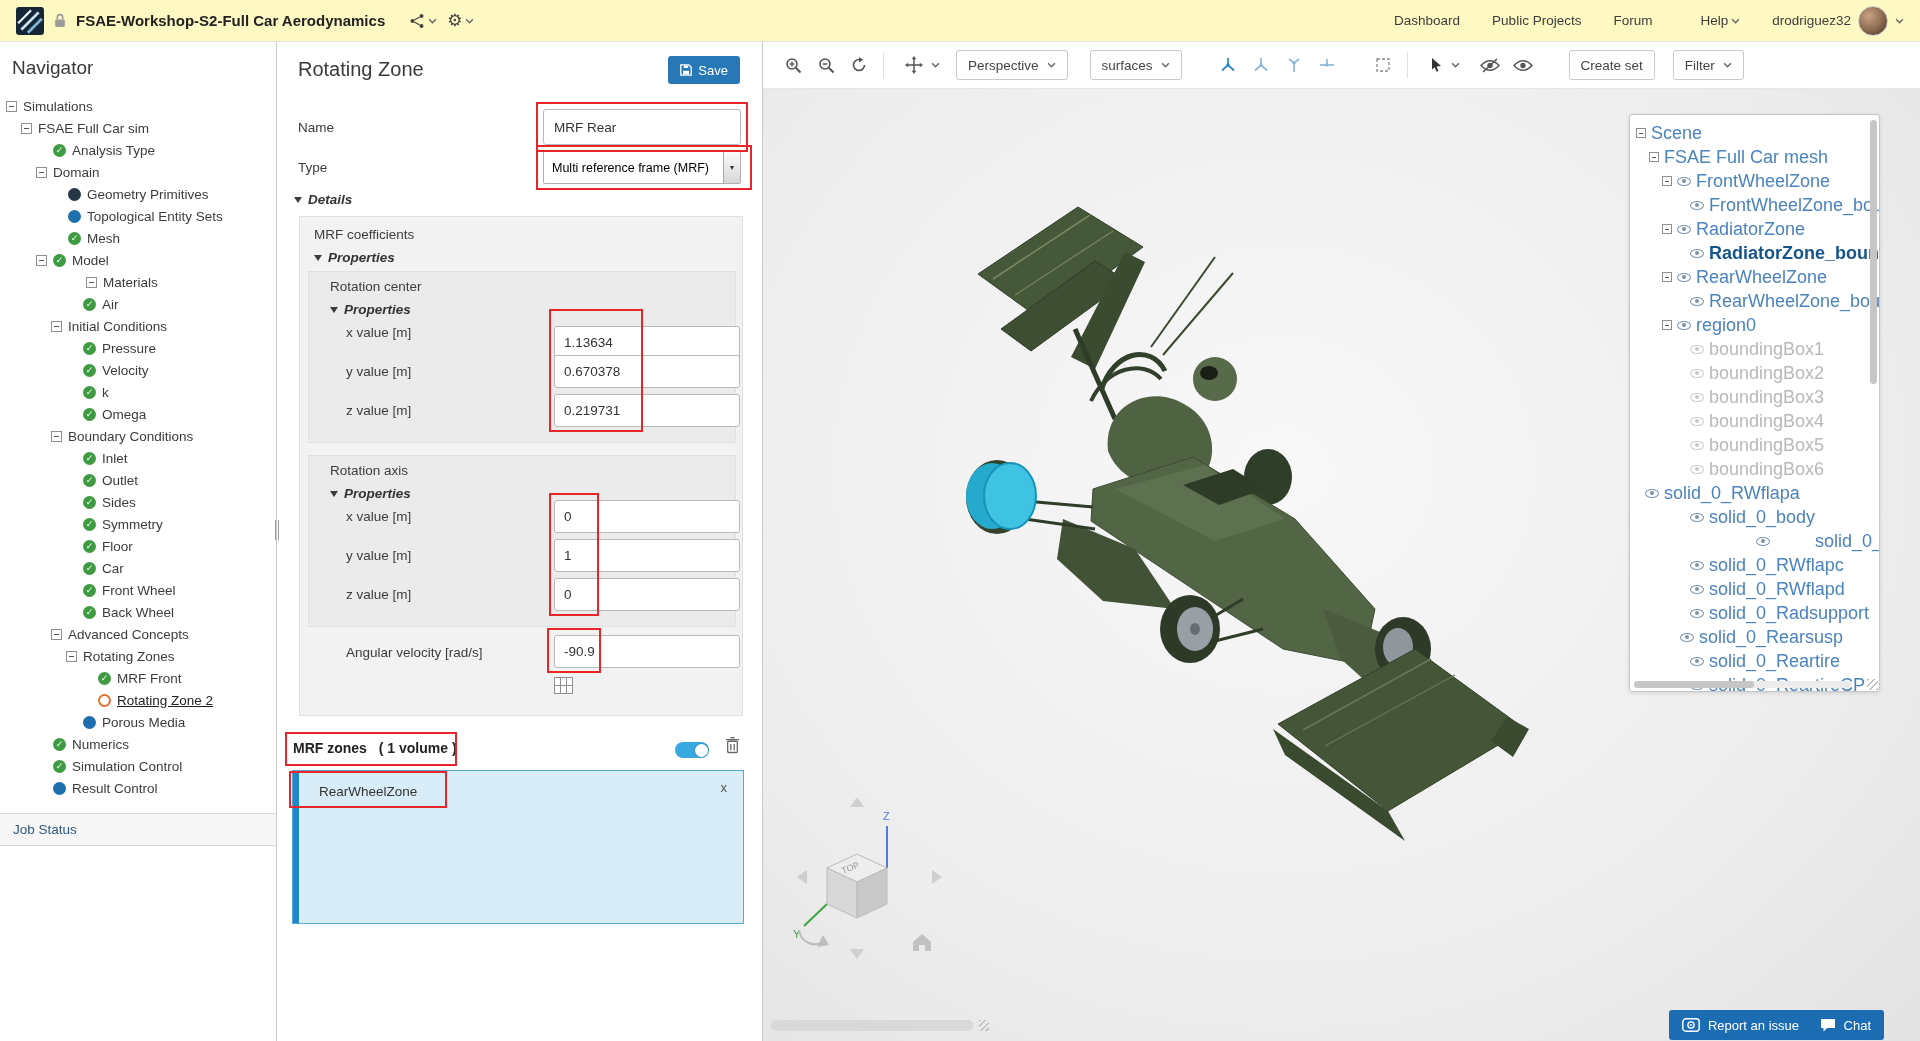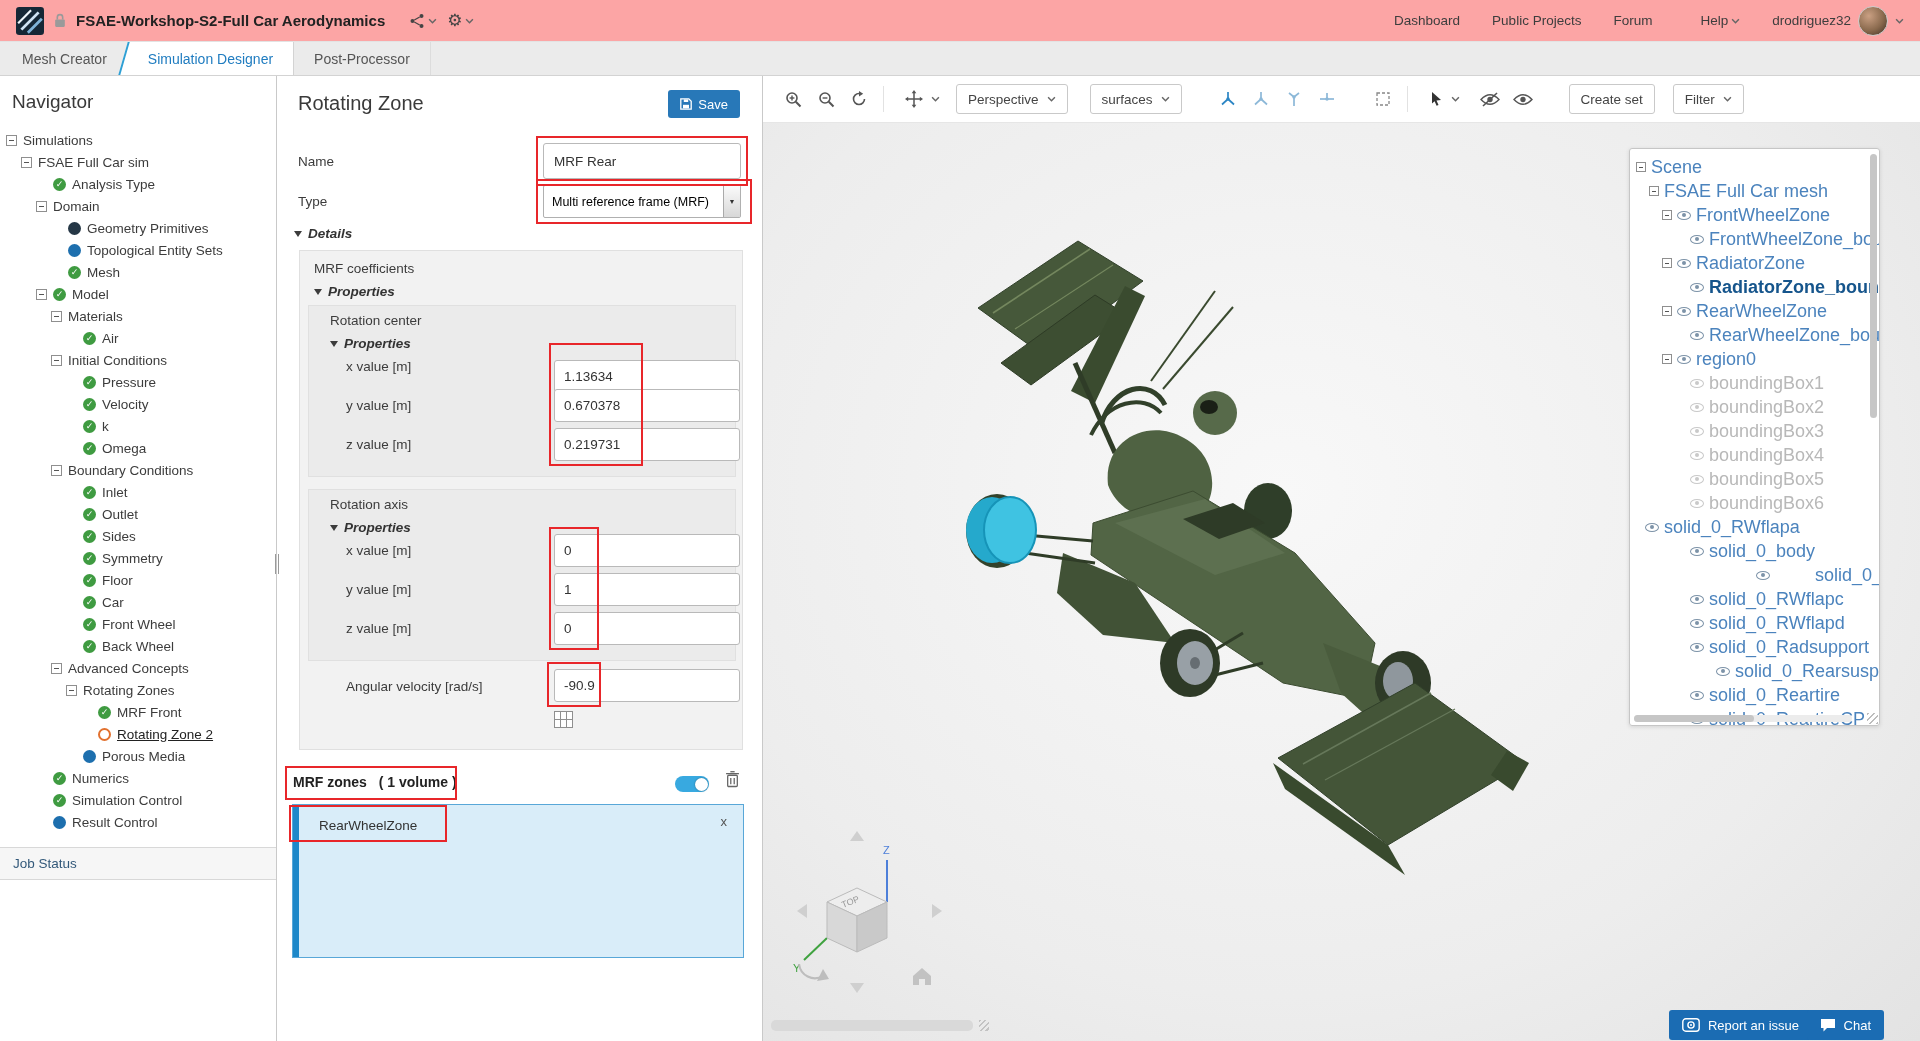--- a/index.html
+++ b/index.html
@@ -5,21 +5,21 @@
   * { box-sizing: border-box; margin: 0; padding: 0; }
   :root{
     --accent:#1f7cc0; --save-blue:#2878b8; --annotation-red:#e8262a;
     --toggle-blue:#38a9e0; --highlight-cyan:#3fc3e2; --car-green:#526545;
   }
   html,body { width:1920px; height:1041px; overflow:hidden; }
   body { font-family:"Liberation Sans", sans-serif; background:#fff; color:#3c3c3c; }
   .app { position:relative; width:1920px; height:1041px; display:flex; flex-direction:column; }
 
   
-  .app-header { height:42px; flex:none; display:flex; align-items:center; gap:10px; padding:0 16px; background:#fca5a5; border-bottom:1px solid #e3e3e3; }
+  .app-header { height:42px; flex:none; display:flex; align-items:center; gap:10px; padding:0 16px; background:#fef9c3; border-bottom:1px solid #e3e3e3; }
   .logo { width:28px; height:28px; flex:none; }
   .lock-ic { width:12px; height:15px; }
   .proj-title { font-size:15px; font-weight:bold; color:#222; margin-right:14px; white-space:nowrap; }
   .hdr-ic-btn { display:flex; align-items:center; gap:3px; color:#444; }
   .gear-glyph { font-size:17px; line-height:1; color:#444; }
   .chev { width:9px; height:6px; color:#666; }
   .hdr-spacer { flex:1; }
   .hdr-link { font-size:13.5px; color:#3d3d3d; margin-left:22px; white-space:nowrap; }
   .hdr-user { display:flex; align-items:center; gap:7px; margin-left:22px; }
   .avatar { width:30px; height:30px; border-radius:50%; border:1px solid #ccc;
@@ -164,25 +164,20 @@
     </span>
     <span class="hdr-user">
       <span class="hdr-link" style="margin-left:0">drodriguez32</span>
       <span class="avatar"></span>
       <svg class="chev" viewBox="0 0 8 5">
           <polyline points="1,1 4,4 7,1" fill="none" stroke="currentColor" stroke-width="1.3"></polyline>
         </svg>
     </span>
   </header>
 
-  <div class="tab-bar">
-    <div class="tab">Mesh Creator</div>
-    <div class="tab active">Simulation Designer</div>
-    <div class="tab">Post-Processor</div>
-  </div>
 
   <div class="main">
 
     <aside class="navigator">
       <div class="nav-title">Navigator</div>
       <div id="nav-tree">
           <div class="nav-row" style="padding-left: 6px;">
             <span class="expander"></span>
             <span class="tree-label">Simulations</span>
           </div>
@@ -212,21 +207,21 @@
           <div class="nav-row" style="padding-left: 51px;">
             <span class="expander blank"></span>
             <span class="tree-ic check">✓</span>
             <span class="tree-label">Mesh</span>
           </div>
           <div class="nav-row" style="padding-left: 36px;">
             <span class="expander"></span>
             <span class="tree-ic check">✓</span>
             <span class="tree-label">Model</span>
           </div>
-          <div class="nav-row" style="padding-left: 51px;">
+          <div class="nav-row" style="padding-left: 51px; margin-left: 35px;">
             <span class="expander"></span>
             <span class="tree-label">Materials</span>
           </div>
           <div class="nav-row" style="padding-left: 66px;">
             <span class="expander blank"></span>
             <span class="tree-ic check">✓</span>
             <span class="tree-label">Air</span>
           </div>
           <div class="nav-row" style="padding-left: 51px;">
             <span class="expander"></span>
@@ -747,21 +742,21 @@
               <div class="st-row visible" style="padding-left: 45px;">
                 <span class="expander blank"></span>
                 <span class="st-eye"></span>
                 <span class="st-label">solid_0_RWflapd</span>
               </div>
               <div class="st-row visible" style="padding-left: 45px;">
                 <span class="expander blank"></span>
                 <span class="st-eye"></span>
                 <span class="st-label">solid_0_Radsupport</span>
               </div>
-              <div class="st-row visible" style="padding-left: 71px;">
+              <div class="st-row visible" style="padding-left: 35px;">
                 <span class="expander blank"></span>
                 <span class="st-eye"></span>
                 <span class="st-label">solid_0_Rearsusp</span>
               </div>
               <div class="st-row visible" style="padding-left: 45px;">
                 <span class="expander blank"></span>
                 <span class="st-eye"></span>
                 <span class="st-label">solid_0_Reartire</span>
               </div>
               <div class="st-row visible" style="padding-left: 45px;">

